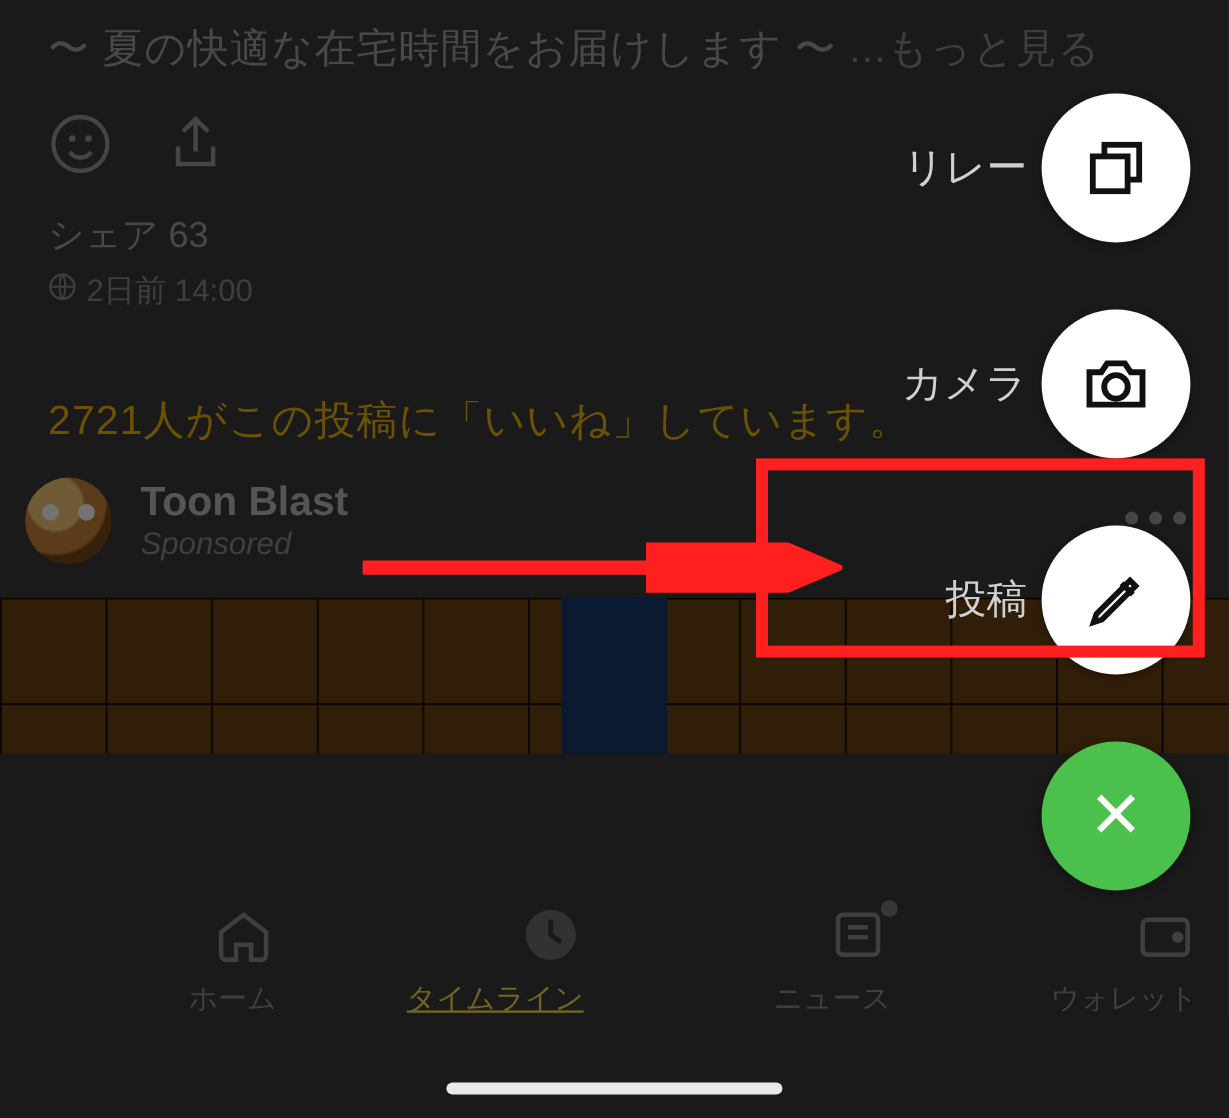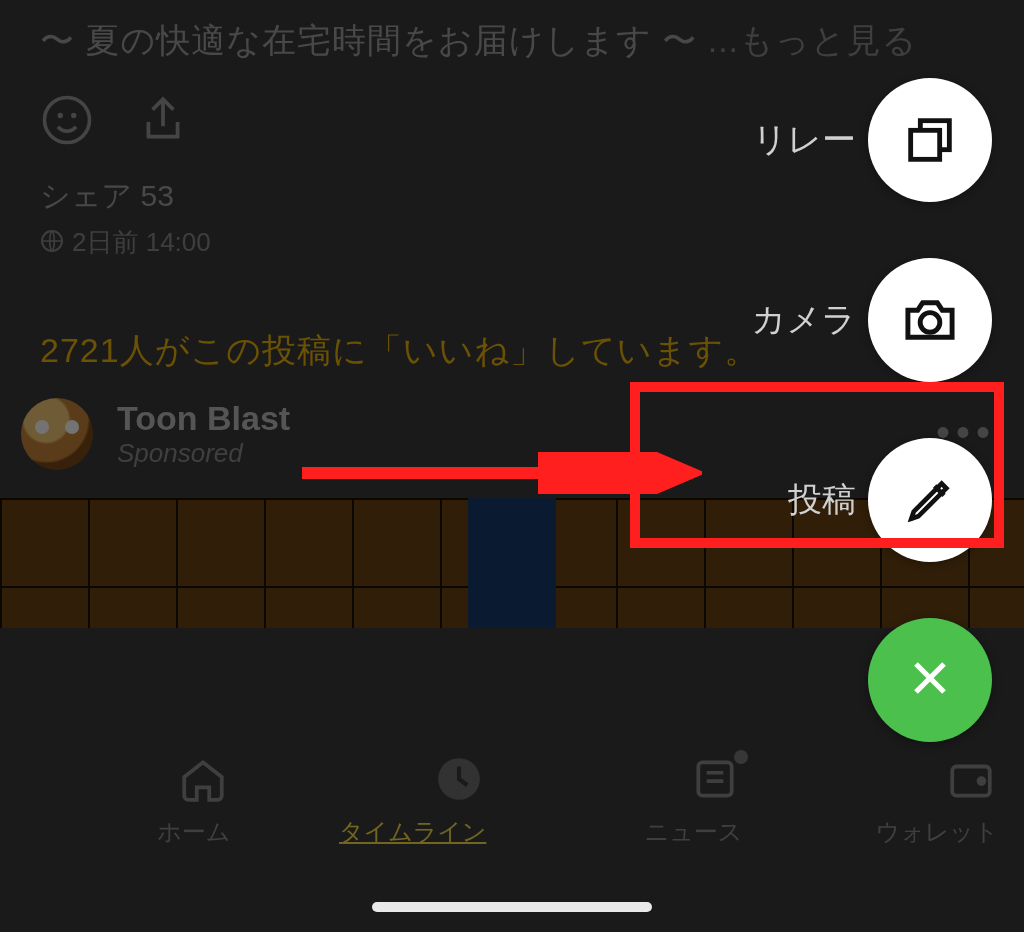--- a/index.html
+++ b/index.html
@@ -32,21 +32,21 @@
 
   .action-row {
     display: flex; align-items: center; gap: 44px;
     padding: 2px 0 14px 0;
   }
   .smiley-icon svg, .share-icon svg { display:block; }
   .share-count {
     font-size: 30px; color: #a0a0a0; padding: 14px 0 4px 0;
   }
   .time-row {
-    display:flex; align-items:flex-end; gap:8px;
+    display:flex; align-items:center; gap:8px;
     font-size: 26px; color: #8a8a8a; padding: 4px 0 28px 0;
   }
 
   .likes-row {
     font-size: 34px; color: #eab308; padding: 40px 40px 10px 40px;
     letter-spacing: 1px;
   }
 
   .sponsored-row {
     display:flex; align-items:center; gap:24px; padding: 14px 40px 20px 21px;
@@ -166,21 +166,21 @@
         <svg width="50" height="56" viewBox="0 0 24 26" fill="none" stroke="#9a9a9a" stroke-width="1.8">
           <path d="M12 3v13"></path>
           <path d="M7 8l5-5 5 5"></path>
           <path d="M5 14v7h14v-7"></path>
         </svg>
       </span>
     </div>
 
     <div class="share-count">
       <span>シェア</span>
-      <span>53</span>
+      <span>63</span>
     </div>
 
     <div class="time-row">
       <span>
         <svg width="24" height="24" viewBox="0 0 24 24" fill="#8a8a8a">
             <circle cx="12" cy="12" r="10" fill="none" stroke="#8a8a8a" stroke-width="2"></circle>
             <path d="M2 12h20M12 2c3 3 3 17 0 20M12 2c-3 3-3 17 0 20" stroke="#8a8a8a" stroke-width="1.6" fill="none"></path>
           </svg>
       </span>
       <span>2日前 14:00</span>

